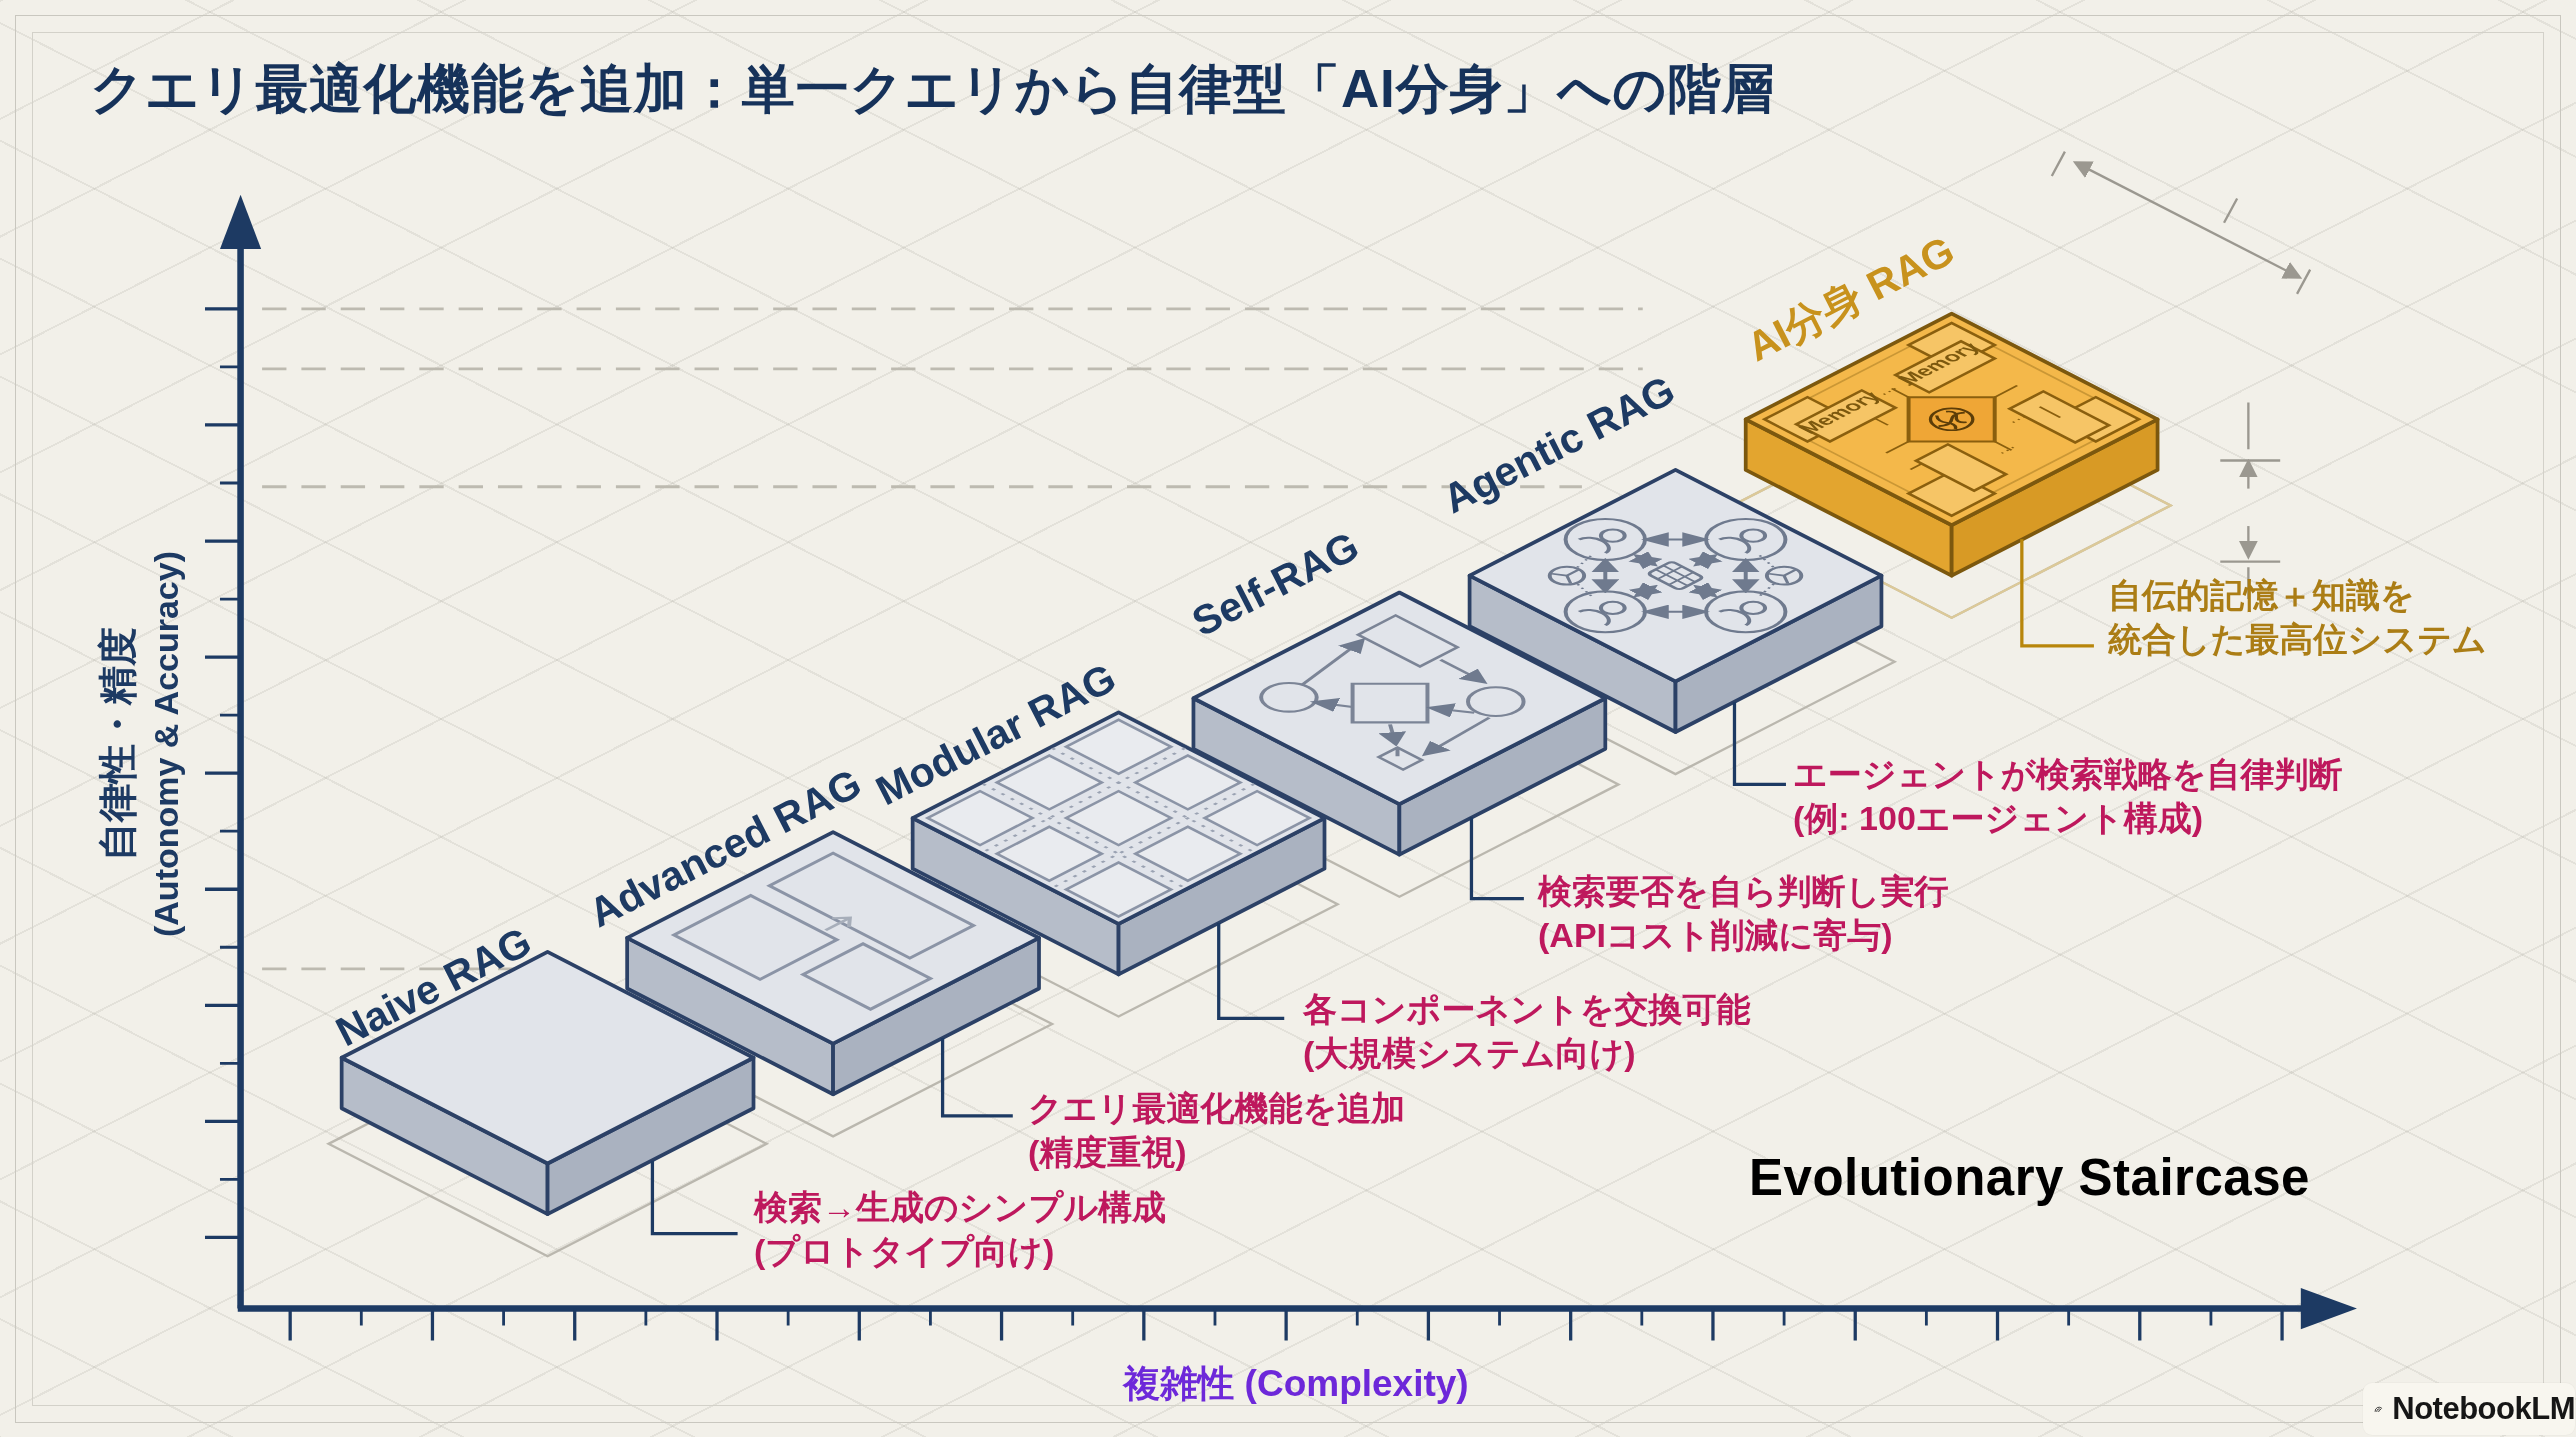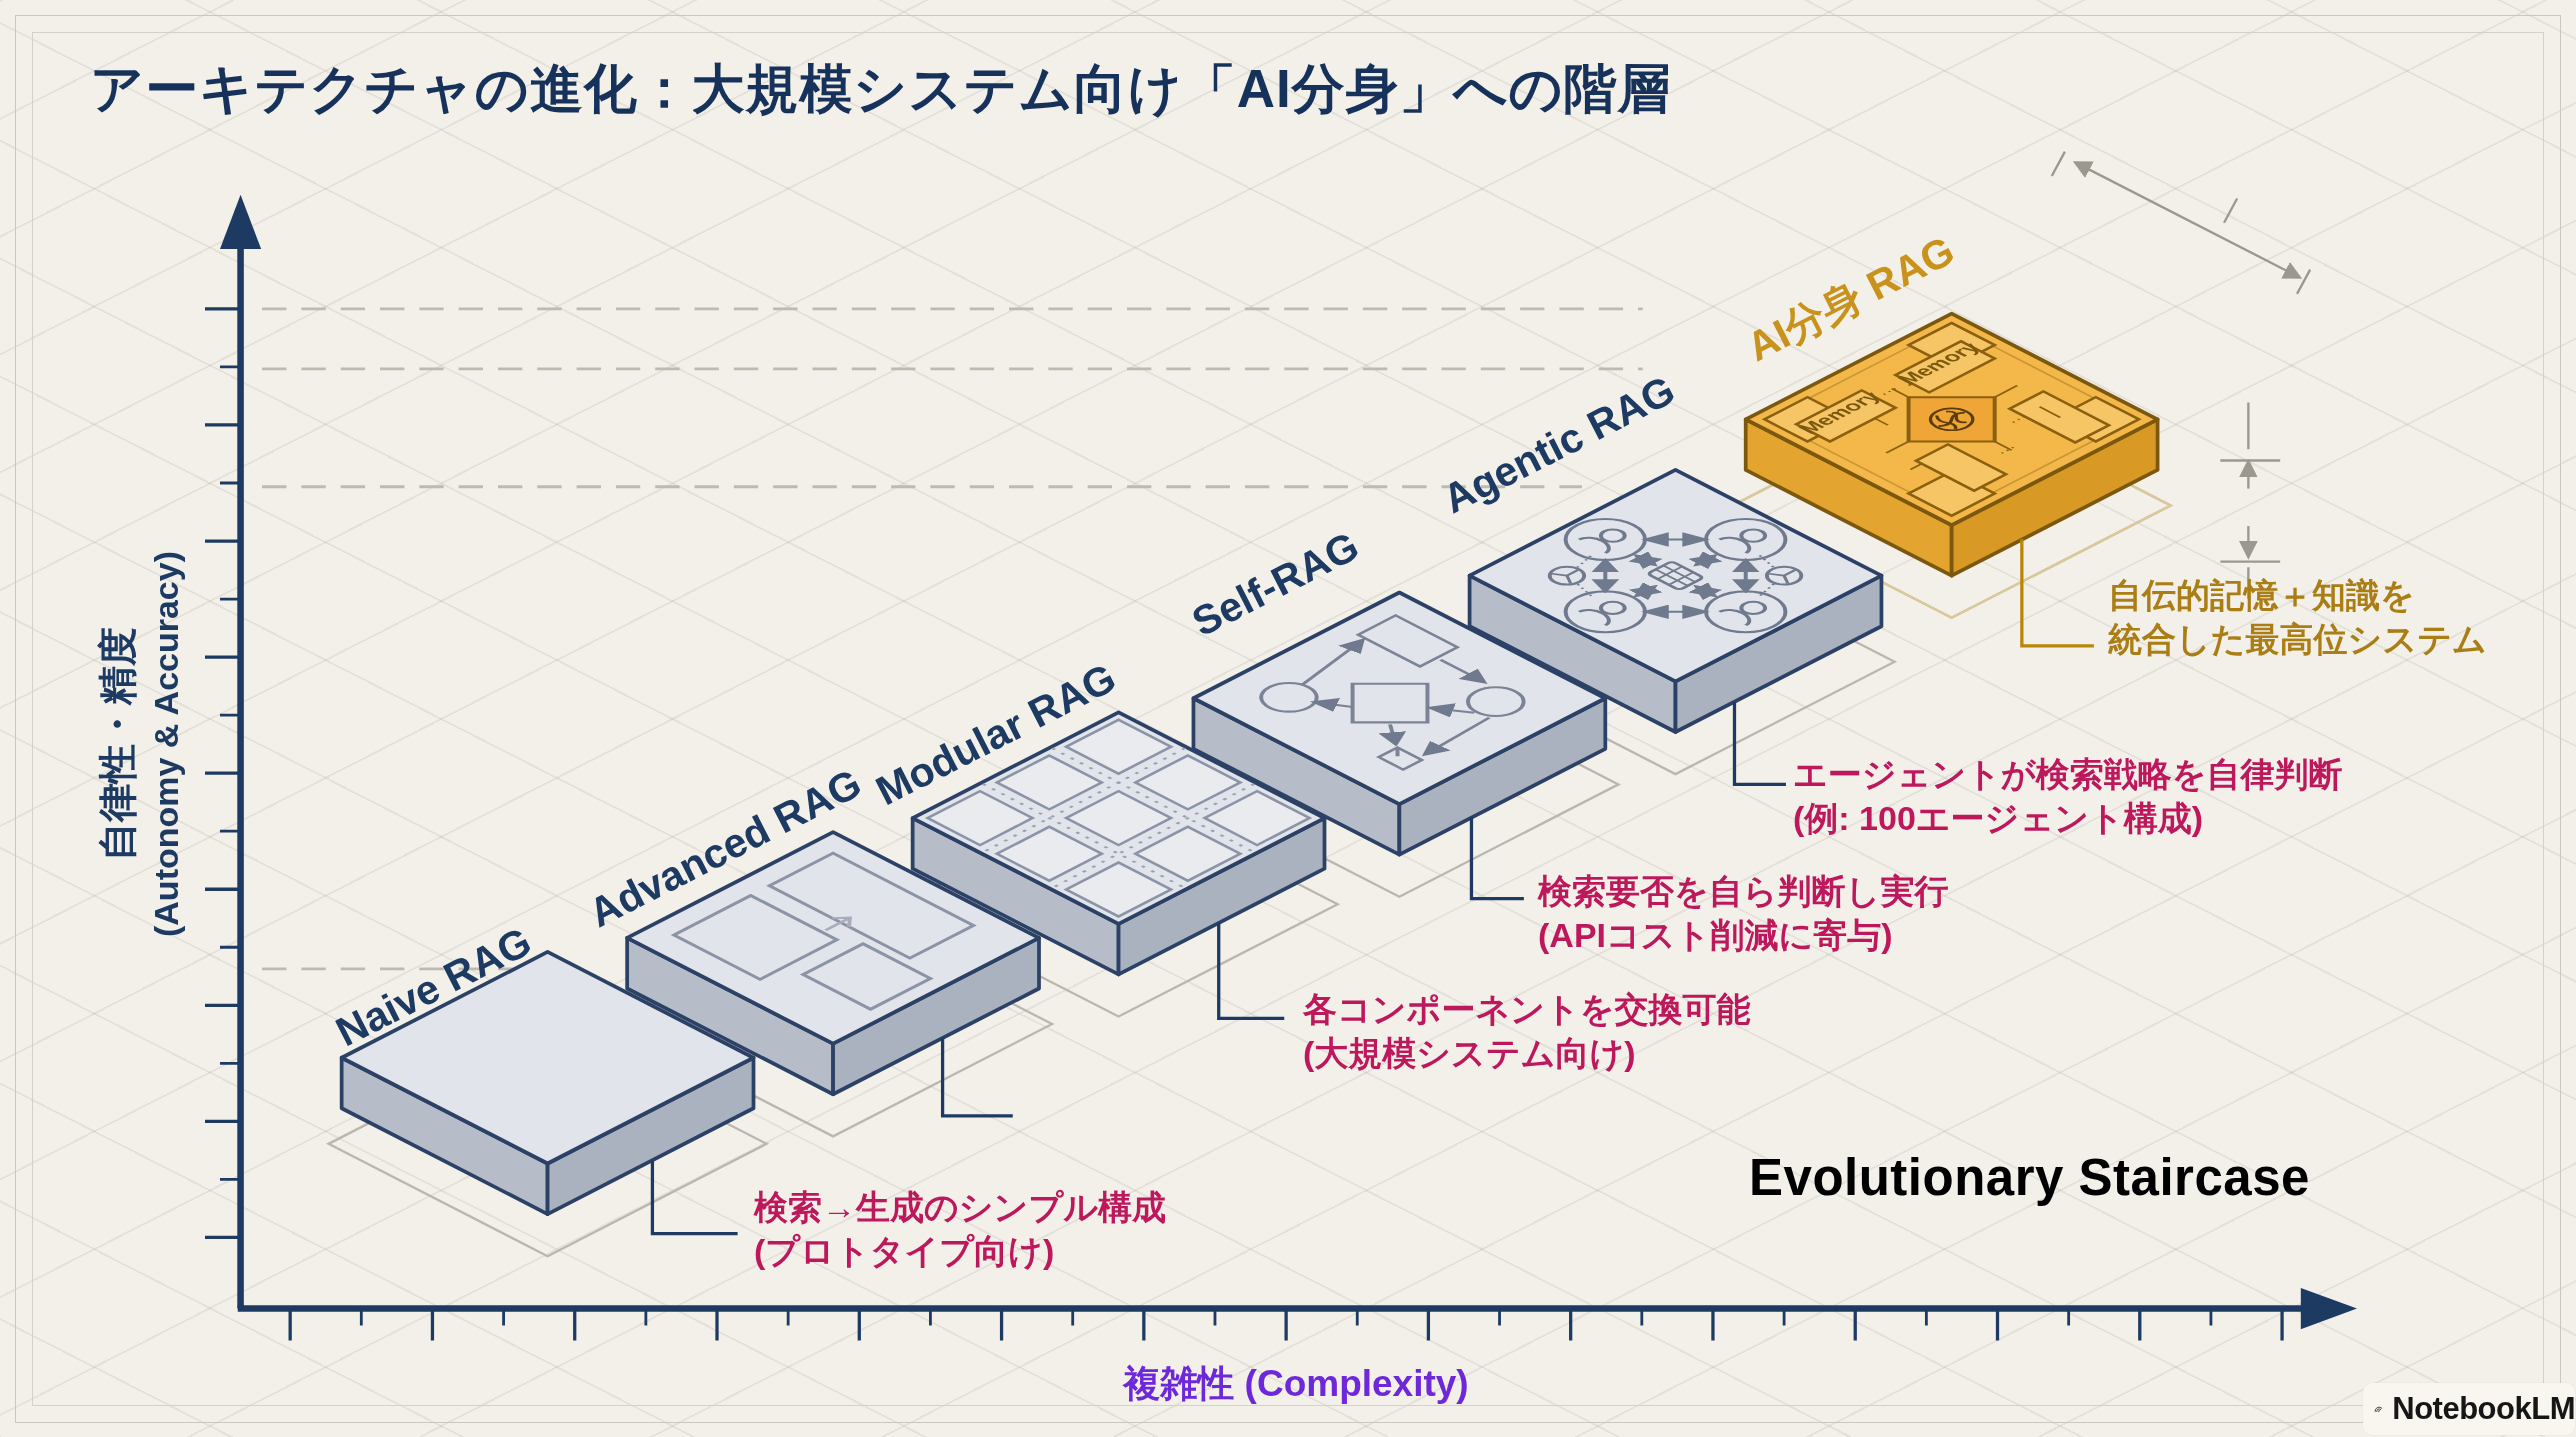--- a/index.html
+++ b/index.html
@@ -225,39 +225,43 @@
       <path d="M235,392 h22 M235,516 h22 M235,640 h22 M235,764 h22 M235,888 h22 M235,1012 h22 M235,1136 h22 M235,1260 h22" stroke="#1d3a63" stroke-width="3" fill="none"></path>
     </g>
     <g>
       <line x1="254" y1="1398" x2="2460" y2="1398" stroke="#1d3a63" stroke-width="7"></line>
       <polygon points="2518,1398 2458,1376 2458,1420" fill="#1d3a63"></polygon>
       <path d="M310,1398 v34 M462,1398 v34 M614,1398 v34 M766,1398 v34 M918,1398 v34 M1070,1398 v34 M1222,1398 v34 M1374,1398 v34 M1526,1398 v34 M1678,1398 v34 M1830,1398 v34 M1982,1398 v34 M2134,1398 v34 M2286,1398 v34 M2438,1398 v34" stroke="#1d3a63" stroke-width="3.5" fill="none"></path>
       <path d="M386,1398 v18 M538,1398 v18 M690,1398 v18 M842,1398 v18 M994,1398 v18 M1146,1398 v18 M1298,1398 v18 M1450,1398 v18 M1602,1398 v18 M1754,1398 v18 M1906,1398 v18 M2058,1398 v18 M2210,1398 v18 M2362,1398 v18" stroke="#1d3a63" stroke-width="3" fill="none"></path>
     </g>
   </svg>
 
-  <div class="txt title">アーキテクチャの進化：大規模システム向け「AI分身」への階層</div>
+  <div class="txt title">クエリ最適化機能を追加：単一クエリから自律型「AI分身」への階層</div>
 
   <div class="txt y-label">
     <div class="l1">自律性・精度</div>
     <div class="l2">(Autonomy &amp; Accuracy)</div>
   </div>
   <div class="txt x-label">複雑性 (Complexity)</div>
 
   <div class="txt step-label" style="left:351px;top:1007px;">Naive RAG</div>
   <div class="txt step-label" style="left:604px;top:888px;">Advanced RAG</div>
   <div class="txt step-label" style="left:891px;top:766px;">Modular RAG</div>
   <div class="txt step-label" style="left:1207px;top:597px;">Self-RAG</div>
   <div class="txt step-label" style="left:1458px;top:474px;">Agentic RAG</div>
   <div class="txt step-label gold" style="left:1762px;top:322px;">AI分身 RAG</div>
 
   <div class="txt anno" style="left:754px;top:1185px;">
     <div>検索→生成のシンプル構成</div>
     <div>(プロトタイプ向け)</div>
   </div>
+  <div class="txt anno" style="left:1028px;top:1086px;">
+    <div>クエリ最適化機能を追加</div>
+    <div>(精度重視)</div>
+  </div>
   <div class="txt anno" style="left:1303px;top:987px;">
     <div>各コンポーネントを交換可能</div>
     <div>(大規模システム向け)</div>
   </div>
   <div class="txt anno" style="left:1538px;top:869px;">
     <div>検索要否を自ら判断し実行</div>
     <div>(APIコスト削減に寄与)</div>
   </div>
   <div class="txt anno" style="left:1793px;top:752px;">
     <div>エージェントが検索戦略を自律判断</div>

